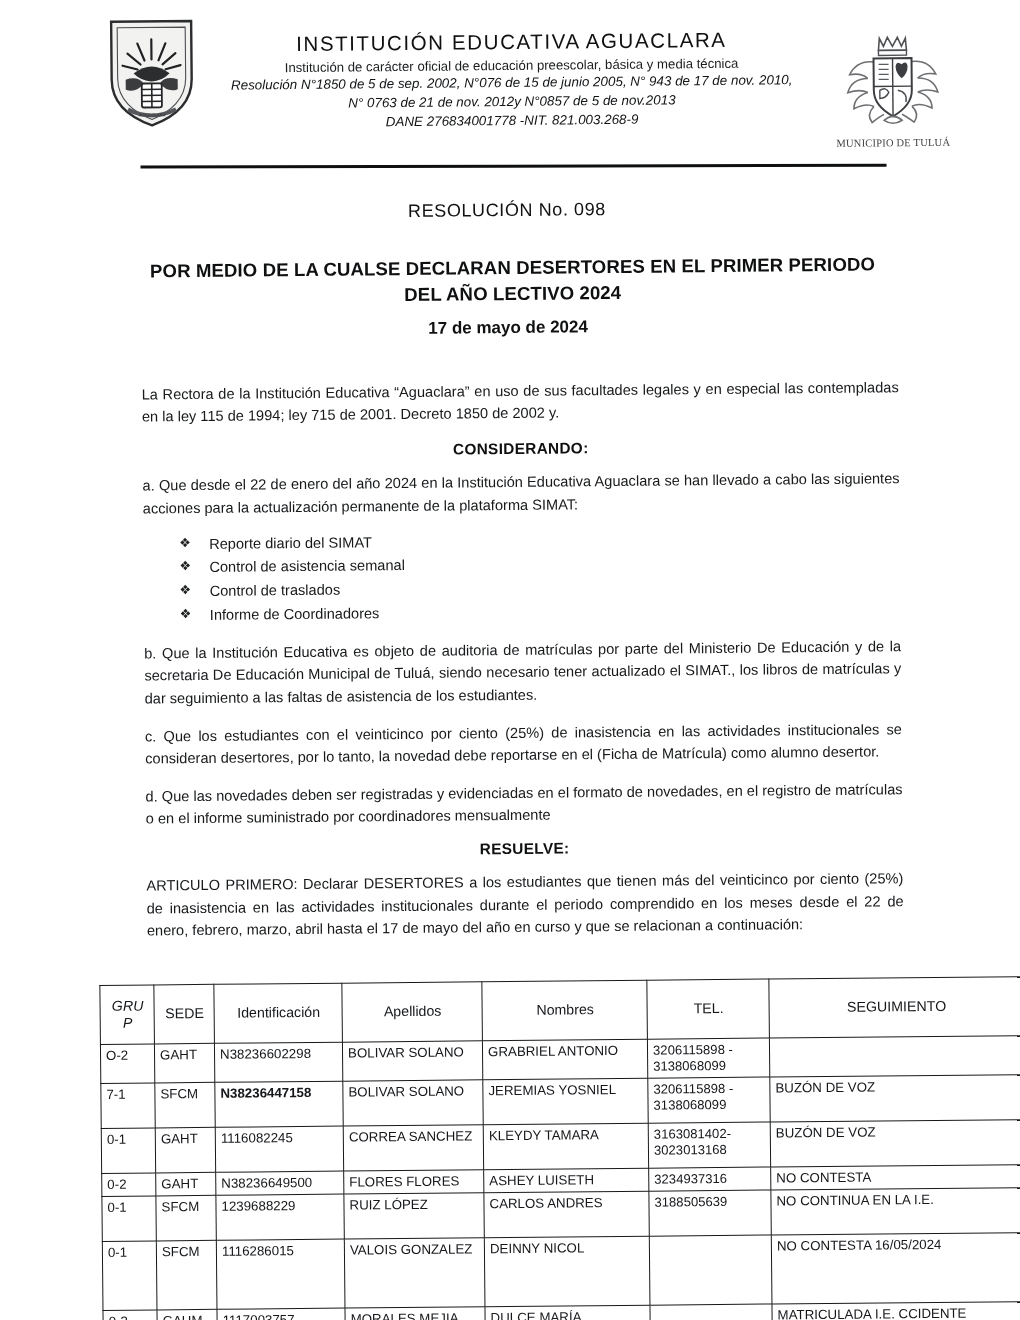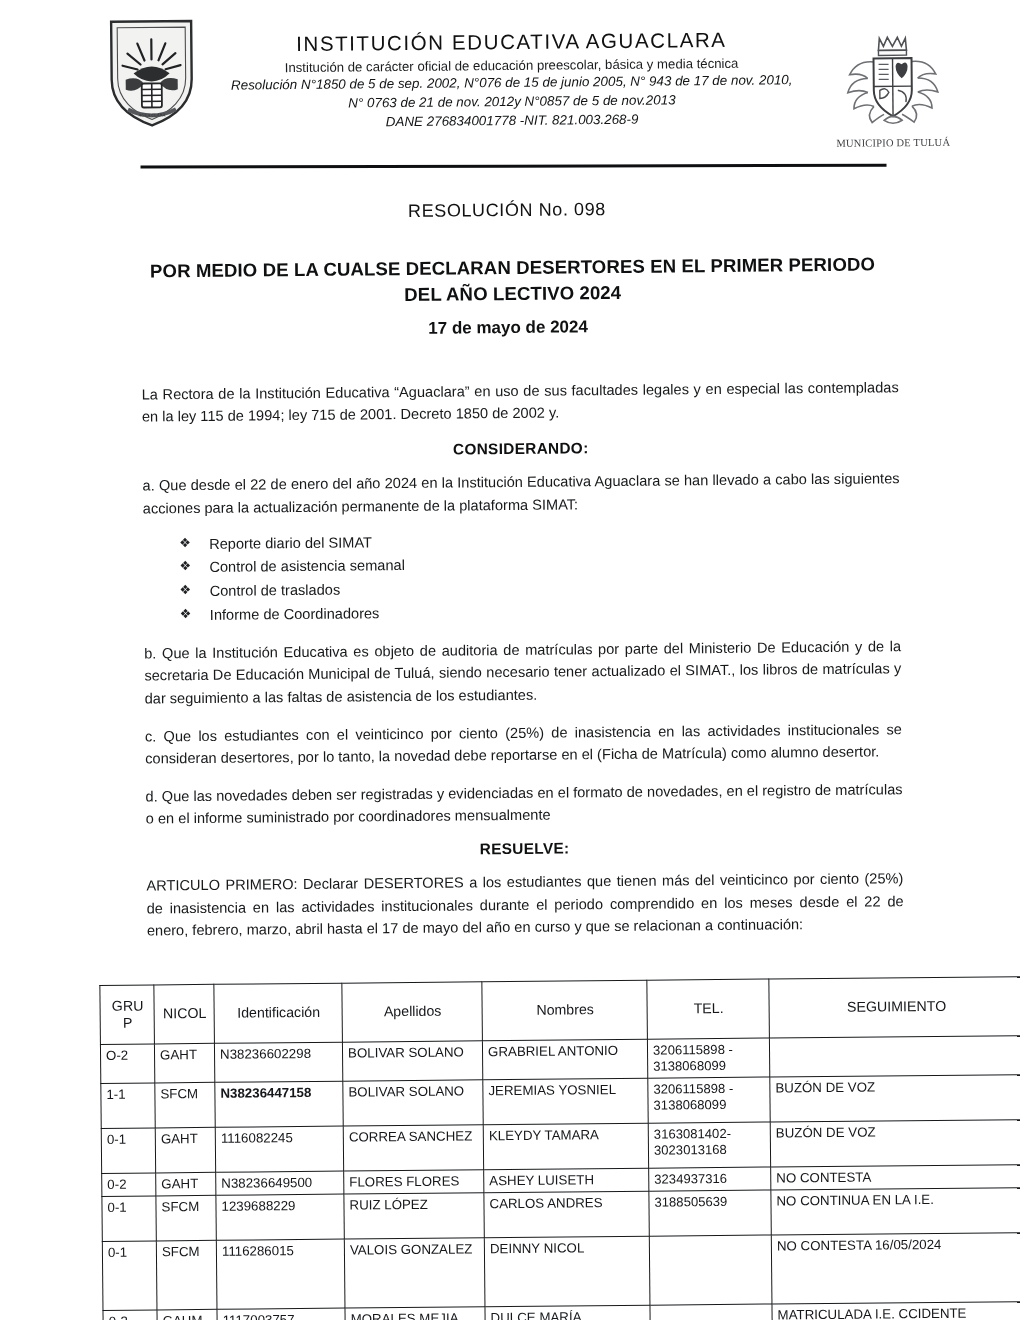--- a/index.html
+++ b/index.html
@@ -198,21 +198,21 @@
     line-height: 1.22;
     overflow: hidden;
   }
   table.grid th {
     font-weight: normal;
     text-align: center;
     vertical-align: middle;
     height: 52px;
     font-size: 14.2px;
   }
-  th.c-grupo { width: 44px; }
+  th.c-grupo { width: 44px; font-style: italic; }
   th.c-sede  { width: 50px; }
   th.c-ident { width: 118px; }
   th.c-apell { width: 130px; }
   th.c-nomb  { width: 155px; }
   th.c-tel   { width: 112px; }
   th.c-seg   { width: 244px; }
   th.c-tel   { text-align: right; padding-right: 8px; vertical-align: bottom; padding-bottom: 6px; }
   th.c-seg   { text-align: left; vertical-align: bottom; padding-bottom: 6px; padding-left: 6px; }
 
   td.cell { font-size: 13.3px; }
@@ -338,40 +338,40 @@
     <div class="center-head">RESUELVE:</div>
 
     <p class="para">ARTICULO PRIMERO: Declarar DESERTORES a los estudiantes que tienen más del veinticinco por ciento (25%) de inasistencia en las actividades institucionales durante el periodo comprendido en los meses desde el 22 de enero, febrero, marzo, abril hasta el 17 de mayo del año en curso y que se relacionan a continuación:</p>
   </div>
 
   <div class="tbl-wrap">
     <table class="grid">
       <thead>
         <tr>
           <th class="c-grupo">GRU P</th>
-          <th class="c-sede">NICOL</th>
+          <th class="c-sede">SEDE</th>
           <th class="c-ident">Identificación</th>
           <th class="c-apell">Apellidos</th>
           <th class="c-nomb">Nombres</th>
           <th class="c-tel">TEL.</th>
           <th class="c-seg">SEGUIMIENTO</th>
         </tr>
       </thead>
       <tbody>
         <tr>
           <td class="cell">O-2</td>
           <td class="cell">GAHT</td>
           <td class="cell">N38236602298</td>
           <td class="cell">BOLIVAR SOLANO</td>
           <td class="cell">GRABRIEL ANTONIO</td>
           <td class="cell tel">3206115898 - 3138068099</td>
           <td class="cell seg"></td>
         </tr>
         <tr class="r-tall">
-          <td class="cell">1-1</td>
+          <td class="cell">7-1</td>
           <td class="cell">SFCM</td>
           <td class="cell bold-id">N38236447158</td>
           <td class="cell">BOLIVAR SOLANO</td>
           <td class="cell">JEREMIAS YOSNIEL</td>
           <td class="cell tel">3206115898 - 3138068099</td>
           <td class="cell seg">BUZÓN DE VOZ</td>
         </tr>
         <tr class="r-tall">
           <td class="cell">0-1</td>
           <td class="cell">GAHT</td>

